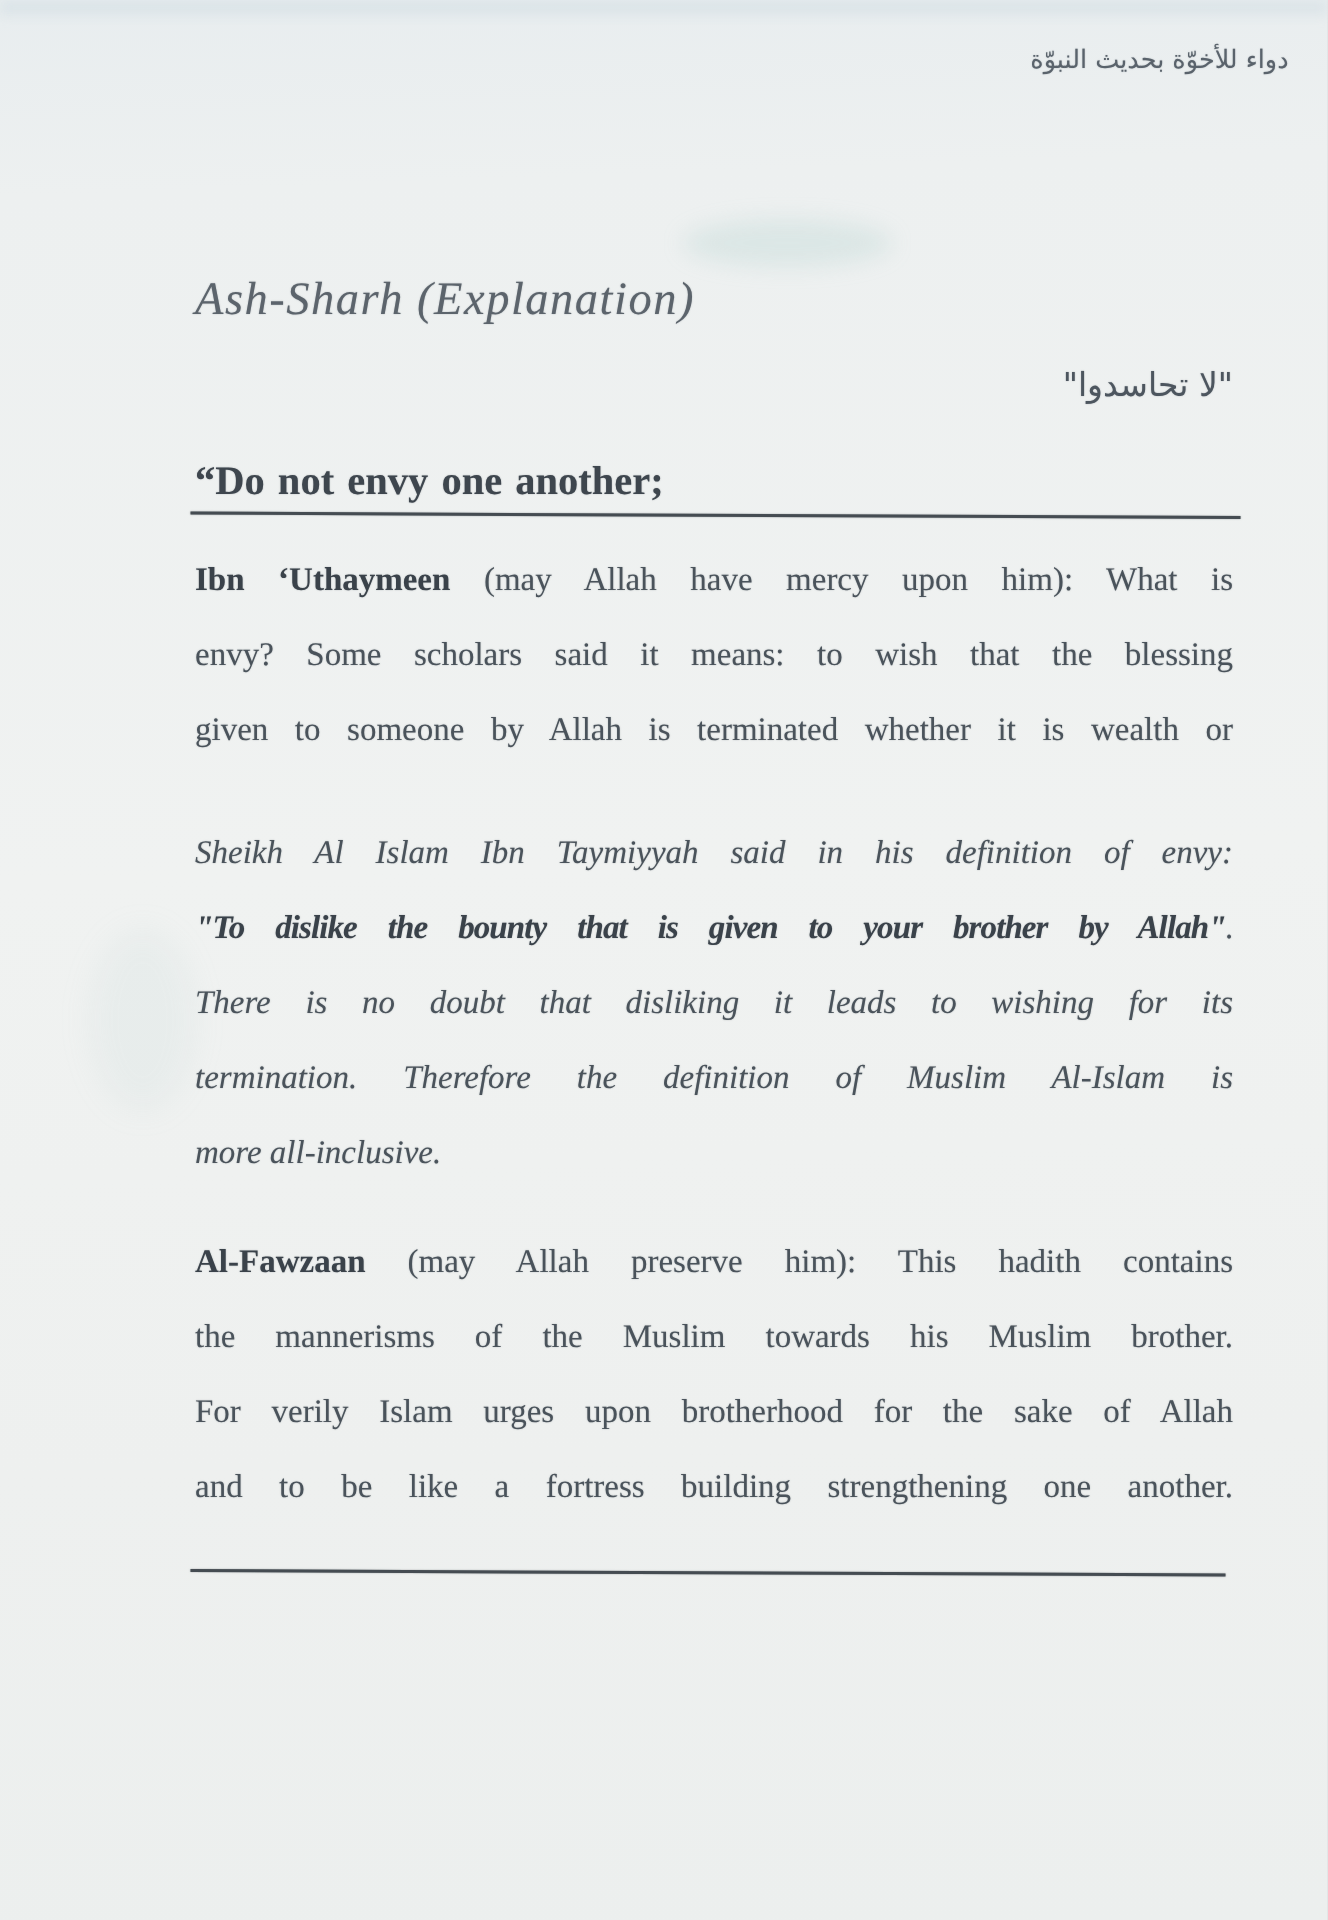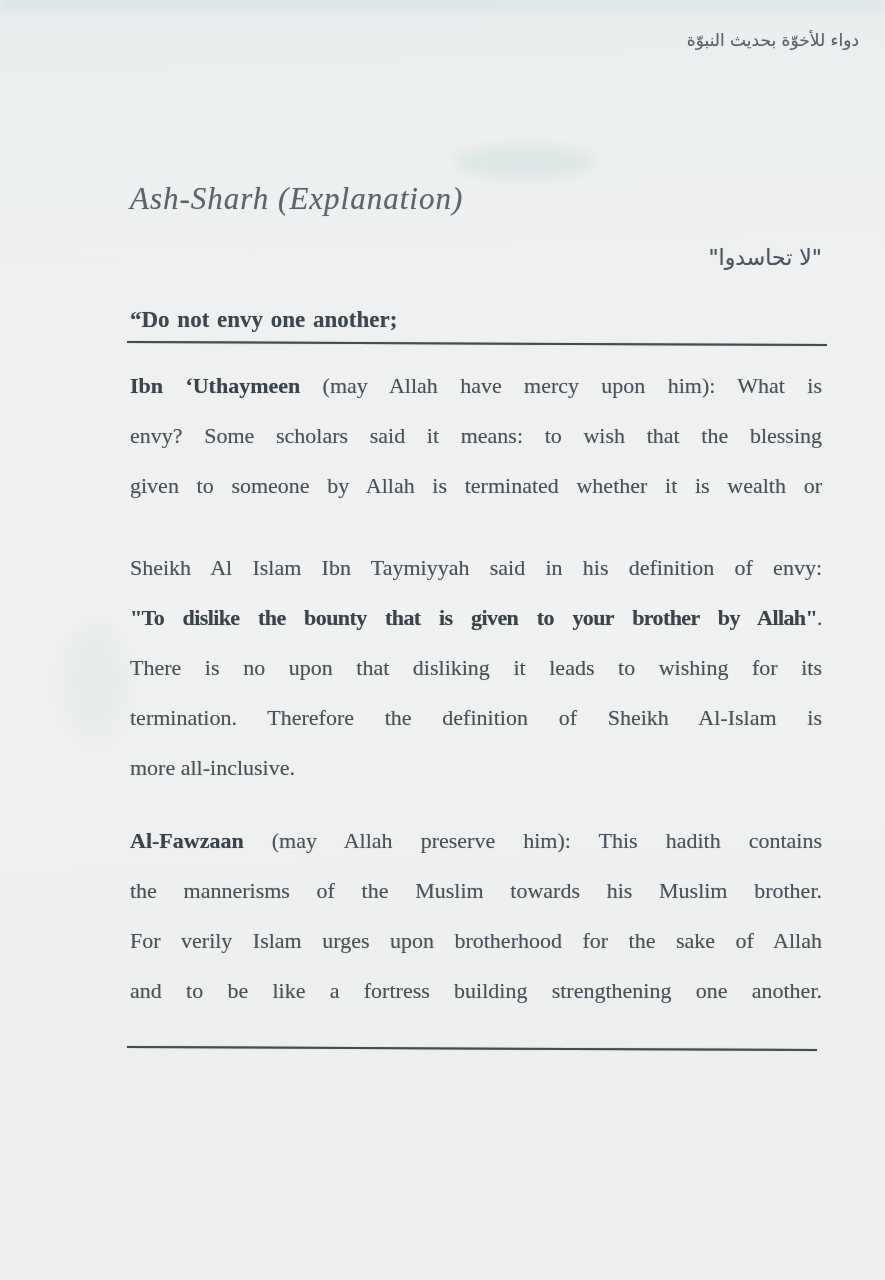--- a/index.html
+++ b/index.html
@@ -53,37 +53,37 @@
     direction:rtl; text-align:right;
     font-family:"DejaVu Sans", sans-serif;
     font-size:22px; line-height:30px;
     color:#4d565f;
     text-shadow:0 0 1px rgba(77,86,95,0.4);
   }
 
   .hadith-english {
     margin-top:30px;
     font-weight:700;
-    font-size:23px; line-height:34px;
+    font-size:27px; line-height:34px;
     word-spacing:2px;
     color:#3e464e;
     text-shadow:0 0 1px rgba(62,70,78,0.4);
   }
 
   .rule {
     height:2px; background:#454c52;
     transform:rotate(0.25deg); transform-origin:left center;
     box-shadow:0 0 1px rgba(69,76,82,0.6);
   }
   .rule-top    { margin-top:4px;  width:700px; margin-left:-3px; }
   .rule-bottom { margin-top:30px; width:690px; margin-left:-3px; }
 
   .para { margin:0; }
   .para-1 { margin-top:18px; }
-  .para-2 { margin-top:32px; }
+  .para-2 { margin-top:32px;font-style:italic; }
   .para-3 { margin-top:23px; }
 
   .line {
     font-size:22px; line-height:50px;
     text-align:justify;
     color:#4a535b;
     text-shadow:0 0 1px rgba(74,83,91,0.42);
     white-space:normal;
   }
   .line.just { text-align-last:justify; }
@@ -113,22 +113,22 @@
 
     <div class="para para-1">
       <div class="line just"><b>Ibn ‘Uthaymeen</b><span> (may Allah have mercy upon him): What is</span></div>
       <div class="line just">envy? Some scholars said it means: to wish that the blessing</div>
       <div class="line just">given to someone by Allah is terminated whether it is wealth or</div>
     </div>
 
     <div class="para para-2">
       <div class="line just">Sheikh Al Islam Ibn Taymiyyah said in his definition of envy:</div>
       <div class="line just tight"><b>"To dislike the bounty that is given to your brother by Allah"</b><span>.</span></div>
-      <div class="line just">There is no upon that disliking it leads to wishing for its</div>
-      <div class="line just">termination. Therefore the definition of Sheikh Al-Islam is</div>
+      <div class="line just">There is no doubt that disliking it leads to wishing for its</div>
+      <div class="line just">termination. Therefore the definition of Muslim Al-Islam is</div>
       <div class="line">more all-inclusive.</div>
     </div>
 
     <div class="para para-3">
       <div class="line just"><b>Al-Fawzaan</b><span> (may Allah preserve him): This hadith contains</span></div>
       <div class="line just">the mannerisms of the Muslim towards his Muslim brother.</div>
       <div class="line just">For verily Islam urges upon brotherhood for the sake of Allah</div>
       <div class="line just">and to be like a fortress building strengthening one another.</div>
     </div>
 

